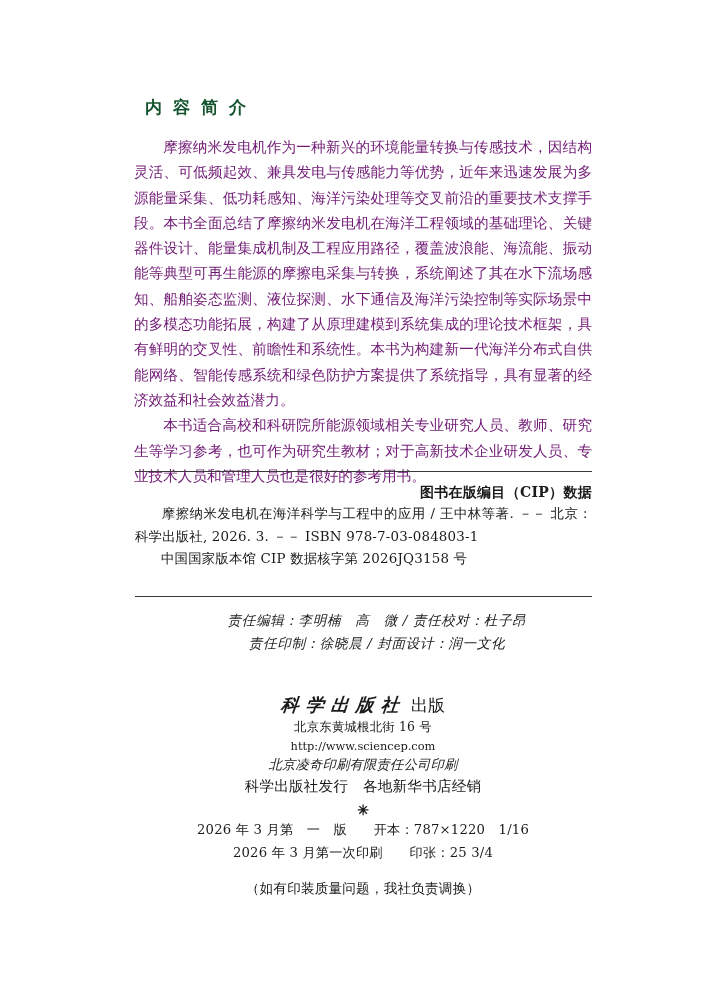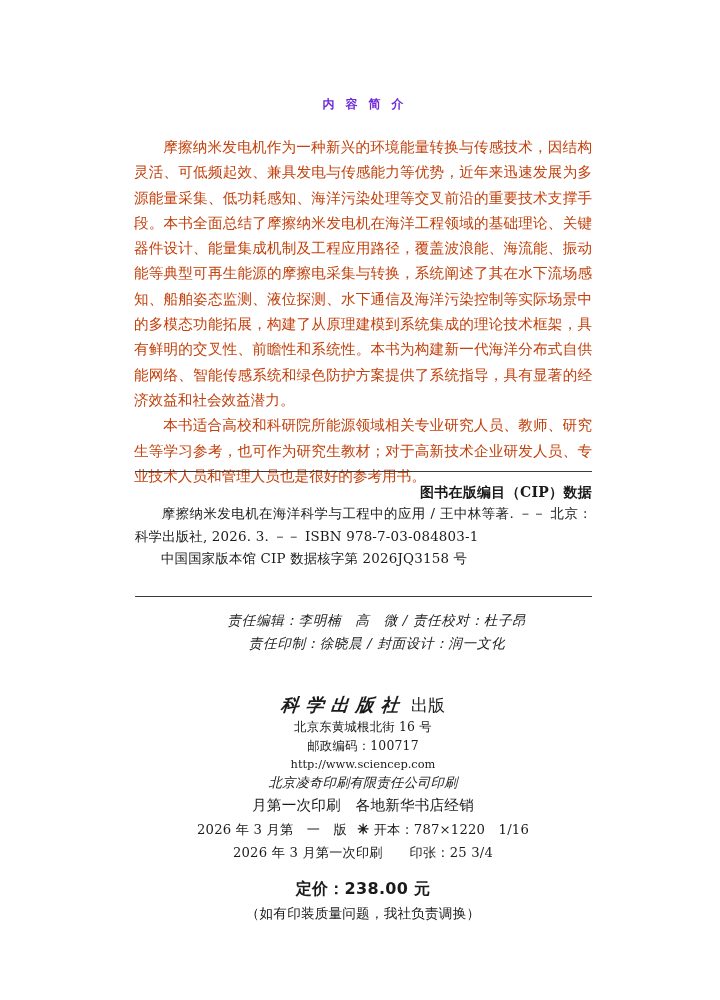--- a/index.html
+++ b/index.html
@@ -23,44 +23,43 @@
     height: 1000px;
     overflow: hidden;
   }
 
   
   .section-title {
     position: absolute;
     left: 134px;
     top: 96px;
     width: 458px;
-    text-align: center;
-    font-size: 12px;
+    font-size: 17px;
     font-weight: bold;
     letter-spacing: 11px;
     text-indent: 11px;
     font-family: "DejaVu Sans", "Liberation Sans", sans-serif;
-    color: #6d28d9;
+    color: #14532d;
   }
 
   
   .abstract {
     position: absolute;
     left: 134px;
     top: 134px;
     width: 458px;
   }
   .abstract p {
     margin: 0;
     font-size: 14.6px;
     line-height: 25.3px;
     text-align: justify;
     text-justify: inter-ideograph;
     text-indent: 2em;
-    color: #c2410c;
+    color: #701a75;
   }
 
   
   .rule {
     position: absolute;
     left: 135px;
     width: 457px;
     height: 0;
     border-top: 1.6px solid #3a3a3a;
   }
@@ -227,30 +226,28 @@
   <div class="credits">
     <div>责任编辑：李明楠　高　微 / 责任校对：杜子昂</div>
     <div>责任印制：徐晓晨 / 封面设计：润一文化</div>
   </div>
 
   <div class="imprint">
     <div class="logo-line">
       <span class="logo-mark">科学出版社</span><span class="logo-suffix">出版</span>
     </div>
     <div class="addr">北京东黄城根北街 16 号</div>
-    <div class="addr">邮政编码：100717</div>
     <div class="url">http://www.sciencep.com</div>
     <div class="printer">北京凌奇印刷有限责任公司印刷</div>
-    <div class="distributor">月第一次印刷　各地新华书店经销</div>
+    <div class="distributor">科学出版社发行　各地新华书店经销</div>
     <div class="asterisk">✳</div>
   </div>
 
   <div class="edition">
     <div>2026 年 3 月第　一　版　　开本：787×1220　1/16</div>
     <div>2026 年 3 月第一次印刷　　印张：25 3/4</div>
   </div>
 
   <div class="price-block">
-    <div class="price">定价：238.00 元</div>
     <div class="price-note">（如有印装质量问题，我社负责调换）</div>
   </div>
 
 </div>
 
 </body></html>

